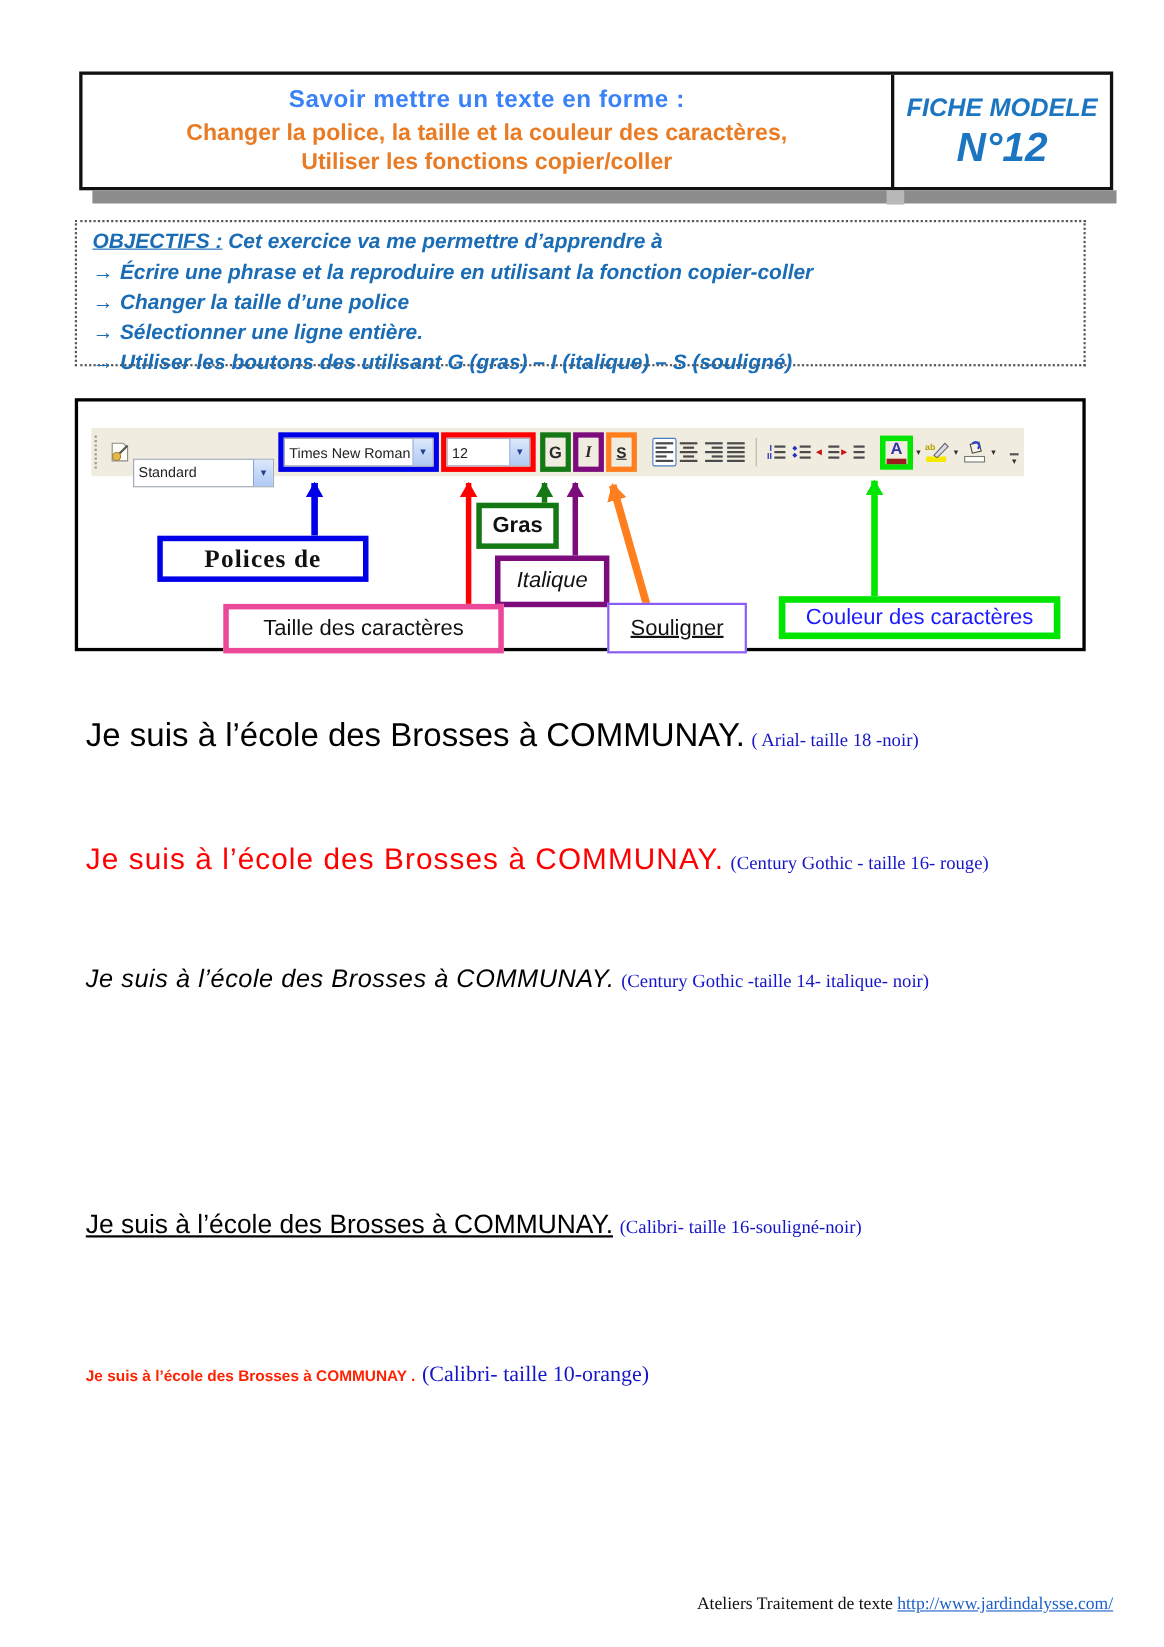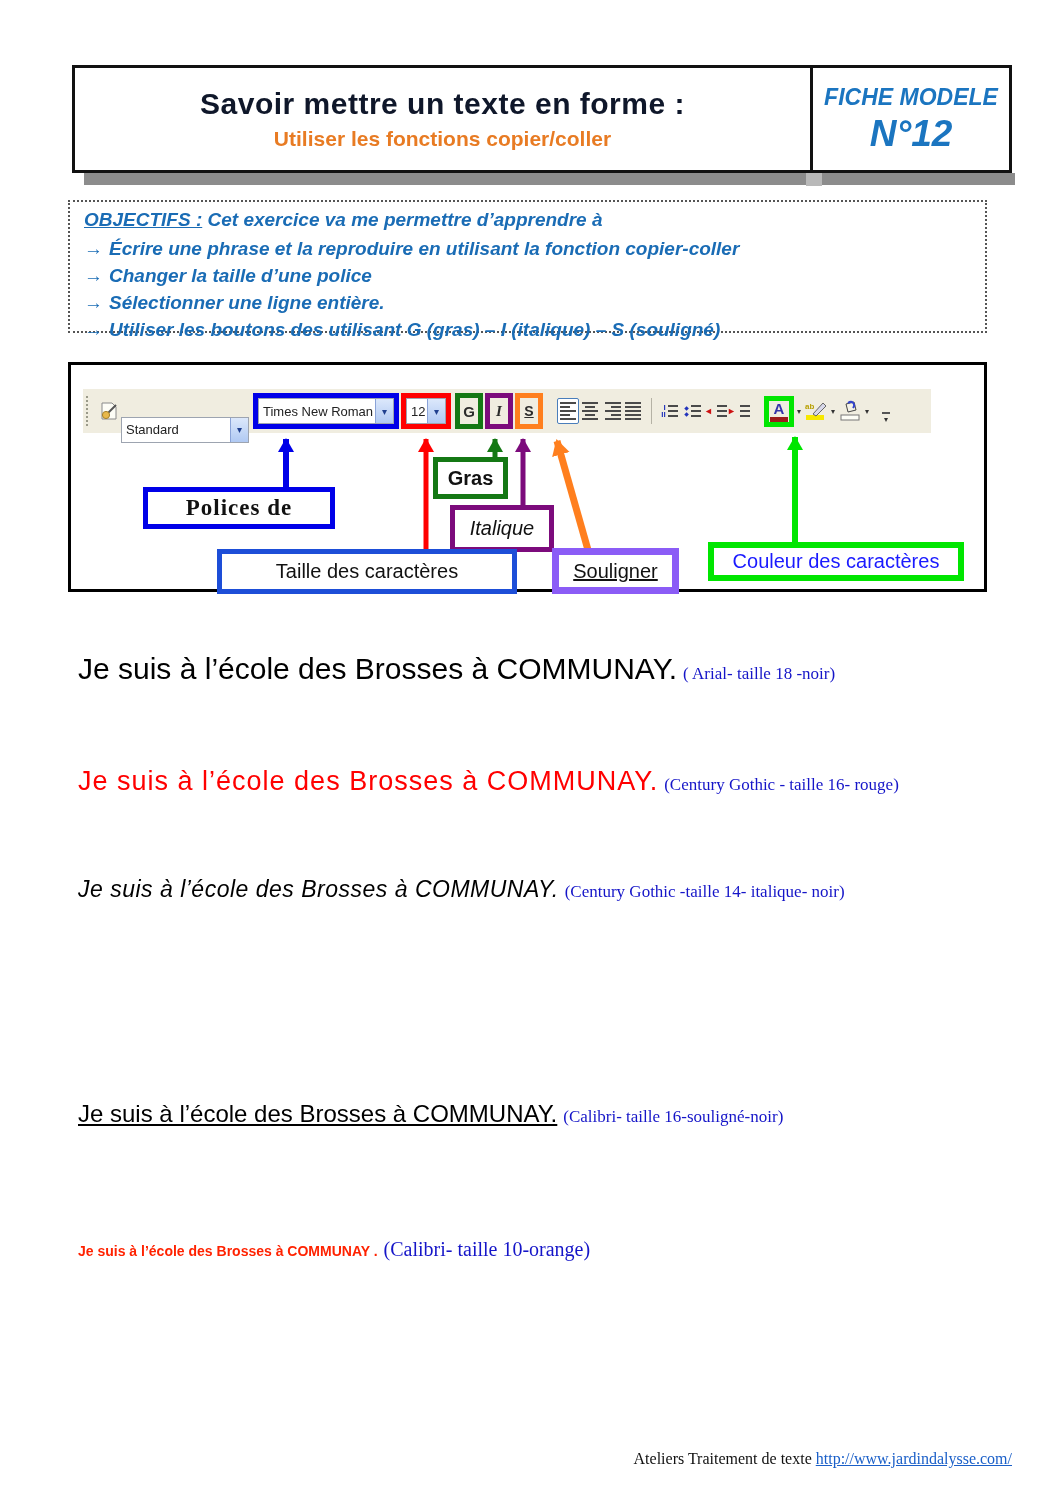--- a/index.html
+++ b/index.html
@@ -5,21 +5,21 @@
   html,body{margin:0;padding:0;background:#fff;}
   .page{position:relative;width:1058px;height:1497px;background:#fff;overflow:hidden;
         font-family:"Liberation Sans",sans-serif;}
 
   
   .header{position:absolute;left:72px;top:65px;width:940px;height:108px;
           border:3px solid #111;display:flex;box-sizing:border-box;background:#fff;}
   .header-left{flex:1;display:flex;flex-direction:column;align-items:center;justify-content:center;}
   .header-right{width:196px;border-left:3px solid #111;display:flex;flex-direction:column;
                 align-items:center;justify-content:center;}
-  .h-title{font-size:30px;font-weight:bold;letter-spacing:.5px;color:#0f172a;margin-bottom:4px;}
+  .h-title{font-size:22px;font-weight:bold;letter-spacing:.5px;color:#3b82f6;margin-bottom:4px;}
   .h-sub{font-size:21px;font-weight:bold;color:#e87b23;line-height:27px;}
   .badge1{font-size:23px;font-weight:bold;font-style:italic;color:#1b75c0;}
   .badge2{font-size:37px;font-weight:bold;font-style:italic;color:#1b75c0;margin-top:2px;}
   .header-shadow{position:absolute;left:84px;top:173px;width:931px;height:12px;background:#8c8c8c;}
   .header-shadow-notch{position:absolute;left:806px;top:173px;width:16px;height:13px;background:#b9b9b9;}
 
   
   .objectives{position:absolute;left:68px;top:200px;width:919px;height:133px;box-sizing:border-box;
               border:2px dotted #555;padding:7px 14px;color:#1a6cb5;font-style:italic;font-weight:bold;}
   .obj-head{font-size:19px;margin-bottom:4px;}
@@ -34,21 +34,21 @@
   .tbar{position:absolute;left:12px;top:24px;height:44px;width:848px;display:flex;align-items:center;
         background:#f0ede0;z-index:2;}
   .handle{width:4px;height:30px;border-left:2px dotted #9a9a8a;margin:0 5px 0 3px;}
   .tb-icon{display:flex;align-items:center;justify-content:center;}
   .dd{display:flex;align-items:center;height:26px;background:#fff;border:1px solid #9da4b0;box-sizing:border-box;}
   .dd-text{font-size:13px;color:#222;padding:0 4px;flex:1;white-space:nowrap;overflow:hidden;}
   .dd-btn{width:17px;height:100%;background:linear-gradient(#dce8fb,#b0c9f3);border-left:1px solid #8aa3d8;
           color:#1f3f8f;font-size:10px;display:flex;align-items:center;justify-content:center;}
   .dd-standard{width:128px;margin-right:4px;margin-top:37px;}
   .dd-font{width:136px;}
-  .dd-size{width:40px;}
+  .dd-size{width:76px;}
   .cbox{box-sizing:content-box;display:flex;align-items:center;justify-content:center;}
   .box-blue{border:5px solid #0000e8;margin-right:2px;}
   .box-red{border:5px solid #ff0000;margin-right:4px;}
   .box-green{border:5px solid #147814;margin-right:2px;}
   .box-purple{border:5px solid #7c0b7c;margin-right:2px;}
   .box-orange{border:5px solid #ff7f1e;margin-right:8px;}
   .box-bgreen{border:5px solid #00e600;margin-left:14px;}
   .fmt-btn{width:18px;height:26px;display:flex;align-items:center;justify-content:center;
            font-size:15px;color:#2b2b2b;background:#f0ede0;}
   .g-btn{font-weight:bold;}
@@ -75,22 +75,22 @@
   .overflow{display:flex;flex-direction:column;align-items:center;margin-left:10px;margin-top:14px;}
   .overflow i{display:block;width:8px;height:2px;background:#555;margin-bottom:1px;}
   .overflow span{font-size:8px;color:#333;}
 
   .callout{position:absolute;background:#fff;display:flex;align-items:center;justify-content:center;
            box-sizing:border-box;z-index:2;font-size:20px;color:#111;}
   .co-polices{left:72px;top:122px;width:192px;height:42px;border:5px solid #0000e8;
               font-family:"Liberation Serif",serif;font-weight:bold;font-size:23px;letter-spacing:1px;}
   .co-gras{left:362px;top:92px;width:75px;height:42px;border:5px solid #147814;font-weight:bold;}
   .co-italique{left:379px;top:140px;width:104px;height:47px;border:5px solid #7c0b7c;font-style:italic;}
-  .co-taille{left:146px;top:184px;width:300px;height:45px;border:5px solid #1d4ed8;}
-  .co-souligner{left:481px;top:183px;width:127px;height:46px;border:7px solid #8b5cf6;text-decoration:underline;}
+  .co-taille{left:132px;top:184px;width:255px;height:45px;border:5px solid #ec4899;}
+  .co-souligner{left:481px;top:183px;width:127px;height:46px;border:2px solid #8b5cf6;text-decoration:underline;}
   .co-couleur{left:637px;top:177px;width:256px;height:39px;border:6px solid #00e600;color:#1a1aff;}
 
   
   .sample{position:absolute;left:78px;white-space:nowrap;}
   .note{font-family:"Liberation Serif",serif;font-size:17px;color:#1515c8;margin-left:6px;}
   .s1 .main{font-size:30px;color:#000;}
   .s2 .main{font-size:27px;letter-spacing:1px;color:#ff0000;}
   .s3 .main{font-size:23px;letter-spacing:.5px;font-style:italic;color:#000;}
   .s4 .main{font-family:"DejaVu Serif",serif;font-style:italic;font-size:28px;letter-spacing:2px;color:#800080;}
   .s5 .main{font-size:24px;text-decoration:underline;color:#000;}
@@ -103,20 +103,21 @@
   .footer a{color:#1a5fc8;text-decoration:underline;}
 </style>
 </head>
 <body>
 
 <div class="page">
 
   <div class="header">
     <div class="header-left">
       <div class="h-title">Savoir mettre un texte en forme :</div>
+      <div class="h-sub">Changer la police, la taille et la couleur des caractères,</div>
       <div class="h-sub">Utiliser les fonctions copier/coller</div>
     </div>
     <div class="header-right">
       <div class="badge1">FICHE MODELE</div>
       <div class="badge2">N°12</div>
     </div>
   </div>
   <div class="header-shadow"></div>
   <div class="header-shadow-notch"></div>
 

